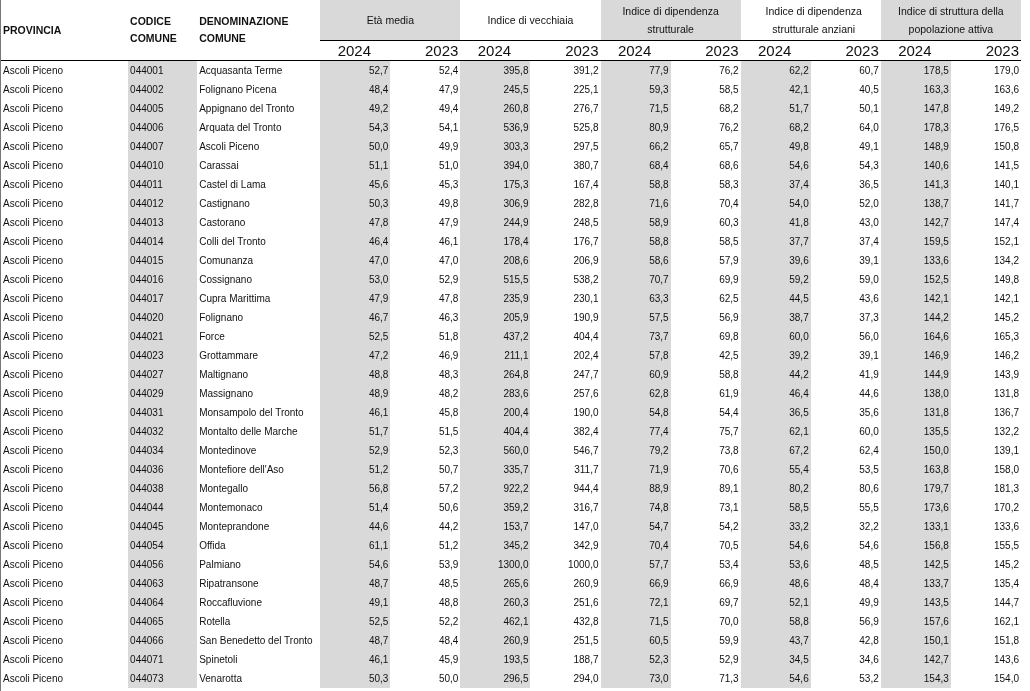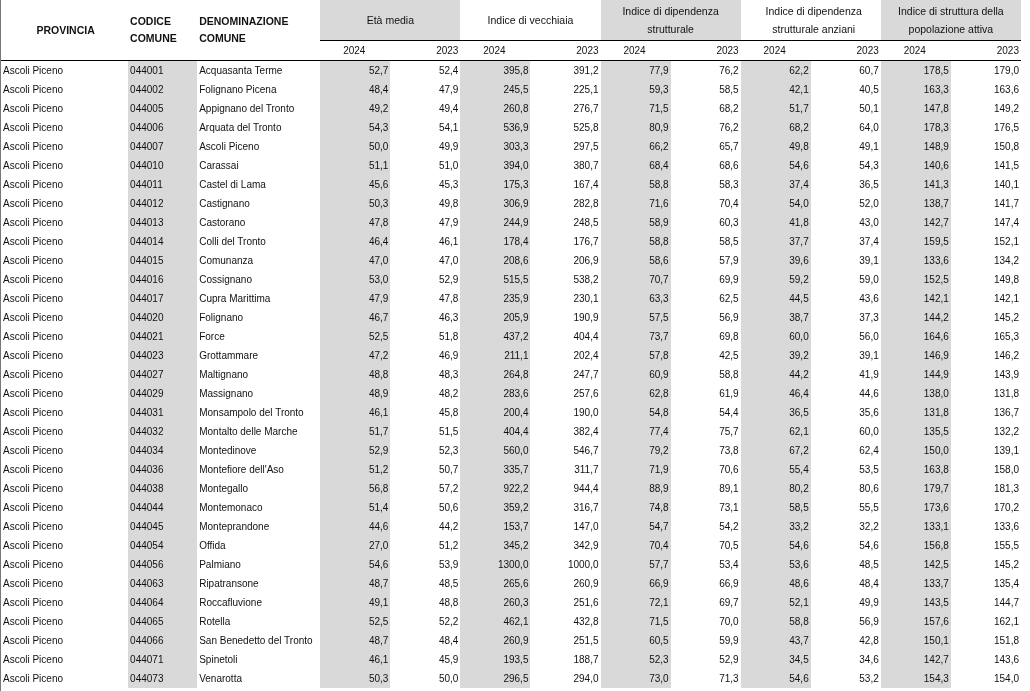--- a/index.html
+++ b/index.html
@@ -8,21 +8,21 @@
   table { border-collapse:collapse; table-layout:fixed; position:absolute; left:1px; top:0; width:1020px; }
   td, th { padding:0; white-space:nowrap; overflow:hidden; }
   col.c-prov { width:127px; }
   col.c-cod { width:69px; }
   col.c-den { width:123px; }
   col.c-num { width:70px; }
   .g { background:#d9d9d9; }
   .hdr1 th { height:40px; font-weight:bold; vertical-align:middle; }
   .hdr-left { text-align:left; padding-left:2px; font-size:10.5px; line-height:17px; }
   .grp { text-align:center; font-weight:normal !important; font-size:10.5px; line-height:18px; border-bottom:1.5px solid #000; }
-  .hdr2 th { height:19px; font-weight:normal; text-align:right; padding-right:2px; vertical-align:middle; font-size:10px; border-bottom:1.5px solid #000; }
+  .hdr2 th { height:19px; font-weight:normal; text-align:right; padding-right:2px; vertical-align:middle; font-size:15px; border-bottom:1.5px solid #000; }
   .hdr2 th.yr24 { text-align:center; }
   tbody td { height:19px; line-height:19px; font-size:10px; }
   td.txt { text-align:left; padding-left:2px; }
   td.num { text-align:right; padding-right:2px; }
 </style>
 </head>
 <body>
 
 <div class="leftbar"></div>
 
@@ -37,21 +37,21 @@
       <col class="c-num">
       <col class="c-num">
     <col class="c-num">
       <col class="c-num">
       <col class="c-num">
       <col class="c-num">
       <col class="c-num">
   </colgroup>
   <thead>
     <tr class="hdr1" id="hdr1">
-      <th rowspan="2" class="hdr-left" style="border-bottom:1.5px solid #000;text-align:center;">PROVINCIA</th>
+      <th rowspan="2" class="hdr-left" style="border-bottom:1.5px solid #000;">PROVINCIA</th>
       <th rowspan="2" class="hdr-left" style="white-space:normal;border-bottom:1.5px solid #000;">CODICE COMUNE</th>
       <th rowspan="2" class="hdr-left" style="white-space:normal;border-bottom:1.5px solid #000;margin-left:17px;">DENOMINAZIONE COMUNE</th>
     <th colspan="2" class="grp g" style="white-space: normal;">Età media</th>
         <th colspan="2" class="grp" style="white-space: normal;">Indice di vecchiaia</th>
         <th colspan="2" class="grp g" style="white-space: normal;">Indice di dipendenza strutturale</th>
         <th colspan="2" class="grp" style="white-space: normal; padding-left: 6px;">Indice di dipendenza strutturale anziani</th>
         <th colspan="2" class="grp g" style="white-space: normal;">Indice di struttura della popolazione attiva</th>
       </tr>
     <tr class="hdr2" id="hdr2">
         <th class="yr24">2024</th>
@@ -439,21 +439,21 @@
         <td class="num">54,2</td>
         <td class="num g">33,2</td>
         <td class="num">32,2</td>
         <td class="num g">133,1</td>
         <td class="num">133,6</td>
       </tr>
       <tr>
         <td class="txt">Ascoli Piceno</td>
         <td class="txt g">044054</td>
         <td class="txt">Offida</td>
-        <td class="num g">27,0</td>
+        <td class="num g">61,1</td>
         <td class="num">51,2</td>
         <td class="num g">345,2</td>
         <td class="num">342,9</td>
         <td class="num g">70,4</td>
         <td class="num">70,5</td>
         <td class="num g">54,6</td>
         <td class="num">54,6</td>
         <td class="num g">156,8</td>
         <td class="num">155,5</td>
       </tr>

